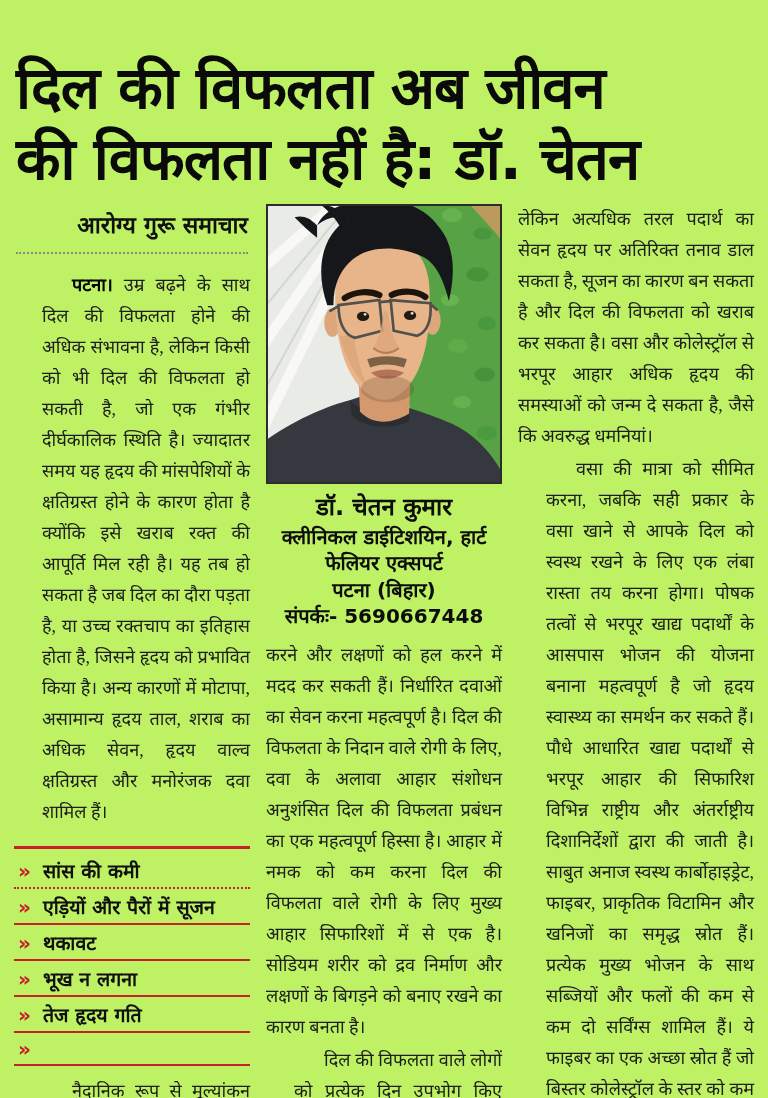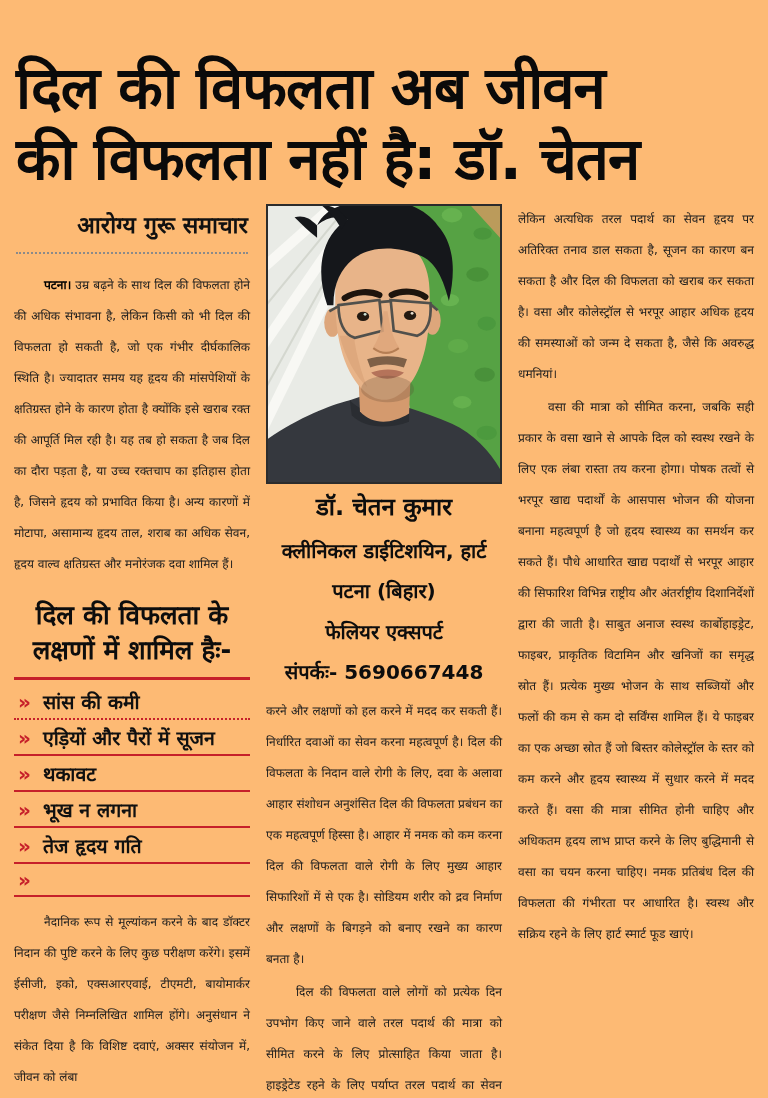--- a/index.html
+++ b/index.html
@@ -1,42 +1,43 @@
 <!DOCTYPE html>
 <html><head>
 <meta charset="utf-8">
 <style>
   html,body { margin:0; padding:0; }
   .page {
     width:768px; height:1098px; box-sizing:border-box;
-    background:#fdba74; color:#1c1c1c; overflow:hidden;
+    background:#bef264; color:#1c1c1c; overflow:hidden;
     font-family:"DejaVu Sans", "Liberation Sans", sans-serif;
     padding:14px 10px 6px 10px;
   }
   .headline {
     font-weight:900; color:#0a0a0a; text-align:left;
     font-size:58px; line-height:1.22; letter-spacing:-1px;
     padding:0 6px; margin-bottom:10px;
   }
   .headline .hl-line { display:block; white-space:nowrap; }
   .columns {
     display:grid; grid-template-columns:1fr 1fr 1fr;
     column-gap:16px; padding:0 4px; margin-top:6px;
   }
   .col { min-width:0; }
   .section-label {
     text-align:right; font-weight:800; font-size:23px;
     padding:4px 0 12px 0; margin:0 2px 16px 2px;
     border-bottom:2px dotted #8a8a8a; color:#111;
   }
   .body-par {
-    margin:0; text-align:justify; font-size:12px; line-height:31px;
+    margin:0; text-align:justify; font-size:18px; line-height:31px;
     color:#1d1d1d;
-  }
-  .body-par.indent { text-indent:30px; }
+    font-family:Liberation Serif, serif;
+  }
+  .body-par.indent { text-indent:30px;margin-left:28px; }
   .body-par + .body-par { margin-top:2px; }
   .dateline { font-weight:800; color:#000; }
   .symptoms { margin:14px 0 10px 0; }
   .symptoms-heading {
     text-align:center; font-weight:800; font-size:26px; line-height:1.35;
     color:#0d0d0d; margin:0 0 8px 0;
   }
   .red-rule { border:none; border-top:3px solid var(--red); margin:0 0 4px 0; }
   .sym-item {
     display:flex; align-items:baseline; gap:12px;
@@ -46,45 +47,41 @@
   .sym-label { font-weight:700; font-size:19.5px; color:#101010; }
   .sym-sep { border:none; border-top:2px solid var(--red); margin:0; }
   .sym-sep.dotted { border-top:2px dotted var(--red); }
   .photo-frame {
     border:2px solid #2c2c2c; width:100%; height:280px; box-sizing:border-box;
     background:#e7e9e3; overflow:hidden;
   }
   .photo-frame svg { display:block; width:100%; height:100%; }
   .caption { text-align:center; font-weight:800; line-height:1.32; margin:8px 0 10px 0; color:#0d0d0d; }
   .caption .cap-name { font-size:24px; }
-  .caption .cap-line { font-size:20px;margin-top:14px; }
+  .caption .cap-line { font-size:20px; }
   .sym-wrap { margin-top:18px; }
 </style>
 </head>
 <body>
 
 <div class="page" style="--red:#c6202a;">
 
   <h1 class="headline">
     <span class="hl-line">दिल की विफलता अब जीवन</span>
     <span class="hl-line">की विफलता नहीं है: डॉ. चेतन</span>
   </h1>
 
   <div class="columns">
 
     <div class="col">
       <div class="section-label">आरोग्य गुरू समाचार</div>
 
       <p class="body-par indent"><span class="dateline">पटना।</span><span> उम्र बढ़ने के साथ दिल की विफलता होने की अधिक संभावना है, लेकिन किसी को भी दिल की विफलता हो सकती है, जो एक गंभीर दीर्घकालिक स्थिति है। ज्यादातर समय यह हृदय की मांसपेशियों के क्षतिग्रस्त होने के कारण होता है क्योंकि इसे खराब रक्त की आपूर्ति मिल रही है। यह तब हो सकता है जब दिल का दौरा पड़ता है, या उच्च रक्तचाप का इतिहास होता है, जिसने हृदय को प्रभावित किया है। अन्य कारणों में मोटापा, असामान्य हृदय ताल, शराब का अधिक सेवन, हृदय वाल्व क्षतिग्रस्त और मनोरंजक दवा शामिल हैं।</span></p>
 
       <div class="symptoms sym-wrap">
-        <div class="symptoms-heading">
-          <span>दिल की विफलता के</span><br>
-          <span>लक्षणों में शामिल हैः-</span>
-        </div>
         <hr class="red-rule">
 
         <div class="sym-item">
           <span class="sym-bullet">»</span>
           <span class="sym-label">सांस की कमी</span>
         </div>
         <hr class="sym-sep dotted">
 
         <div class="sym-item">
           <span class="sym-bullet">»</span>
@@ -192,22 +189,22 @@
 
           <path d="M101,166 C112,162 123,162 133,166 C125,174 108,174 101,166 Z" fill="#b5735a"></path>
 
           <ellipse cx="117" cy="182" rx="26" ry="13" fill="#5a4330" opacity="0.25"></ellipse>
         </svg>
       </div>
 
       <div class="caption">
         <div class="cap-name">डॉ. चेतन कुमार</div>
         <div class="cap-line">क्लीनिकल डाईटिशयिन, हार्ट</div>
+        <div class="cap-line">फेलियर एक्सपर्ट</div>
         <div class="cap-line">पटना (बिहार)</div>
-        <div class="cap-line">फेलियर एक्सपर्ट</div>
         <div class="cap-line">संपर्कः- 5690667448</div>
       </div>
 
       <p class="body-par">करने और लक्षणों को हल करने में मदद कर सकती हैं। निर्धारित दवाओं का सेवन करना महत्वपूर्ण है। दिल की विफलता के निदान वाले रोगी के लिए, दवा के अलावा आहार संशोधन अनुशंसित दिल की विफलता प्रबंधन का एक महत्वपूर्ण हिस्सा है। आहार में नमक को कम करना दिल की विफलता वाले रोगी के लिए मुख्य आहार सिफारिशों में से एक है। सोडियम शरीर को द्रव निर्माण और लक्षणों के बिगड़ने को बनाए रखने का कारण बनता है।</p>
       <p class="body-par indent">दिल की विफलता वाले लोगों को प्रत्येक दिन उपभोग किए जाने वाले तरल पदार्थ की मात्रा को सीमित करने के लिए प्रोत्साहित किया जाता है। हाइड्रेटेड रहने के लिए पर्याप्त तरल पदार्थ का सेवन करना महत्वपूर्ण है,</p>
     </div>
 
     <div class="col">
       <p class="body-par">लेकिन अत्यधिक तरल पदार्थ का सेवन हृदय पर अतिरिक्त तनाव डाल सकता है, सूजन का कारण बन सकता है और दिल की विफलता को खराब कर सकता है। वसा और कोलेस्ट्रॉल से भरपूर आहार अधिक हृदय की समस्याओं को जन्म दे सकता है, जैसे कि अवरुद्ध धमनियां।</p>
       <p class="body-par indent">वसा की मात्रा को सीमित करना, जबकि सही प्रकार के वसा खाने से आपके दिल को स्वस्थ रखने के लिए एक लंबा रास्ता तय करना होगा। पोषक तत्वों से भरपूर खाद्य पदार्थों के आसपास भोजन की योजना बनाना महत्वपूर्ण है जो हृदय स्वास्थ्य का समर्थन कर सकते हैं। पौधे आधारित खाद्य पदार्थों से भरपूर आहार की सिफारिश विभिन्न राष्ट्रीय और अंतर्राष्ट्रीय दिशानिर्देशों द्वारा की जाती है। साबुत अनाज स्वस्थ कार्बोहाइड्रेट, फाइबर, प्राकृतिक विटामिन और खनिजों का समृद्ध स्रोत हैं। प्रत्येक मुख्य भोजन के साथ सब्जियों और फलों की कम से कम दो सर्विंग्स शामिल हैं। ये फाइबर का एक अच्छा स्रोत हैं जो बिस्तर कोलेस्ट्रॉल के स्तर को कम करने और हृदय स्वास्थ्य में सुधार करने में मदद करते हैं। वसा की मात्रा सीमित होनी चाहिए और अधिकतम हृदय लाभ प्राप्त करने के लिए बुद्धिमानी से वसा का चयन करना चाहिए। नमक प्रतिबंध दिल की विफलता की गंभीरता पर आधारित है। स्वस्थ और सक्रिय रहने के लिए हार्ट स्मार्ट फूड खाएं।</p>

